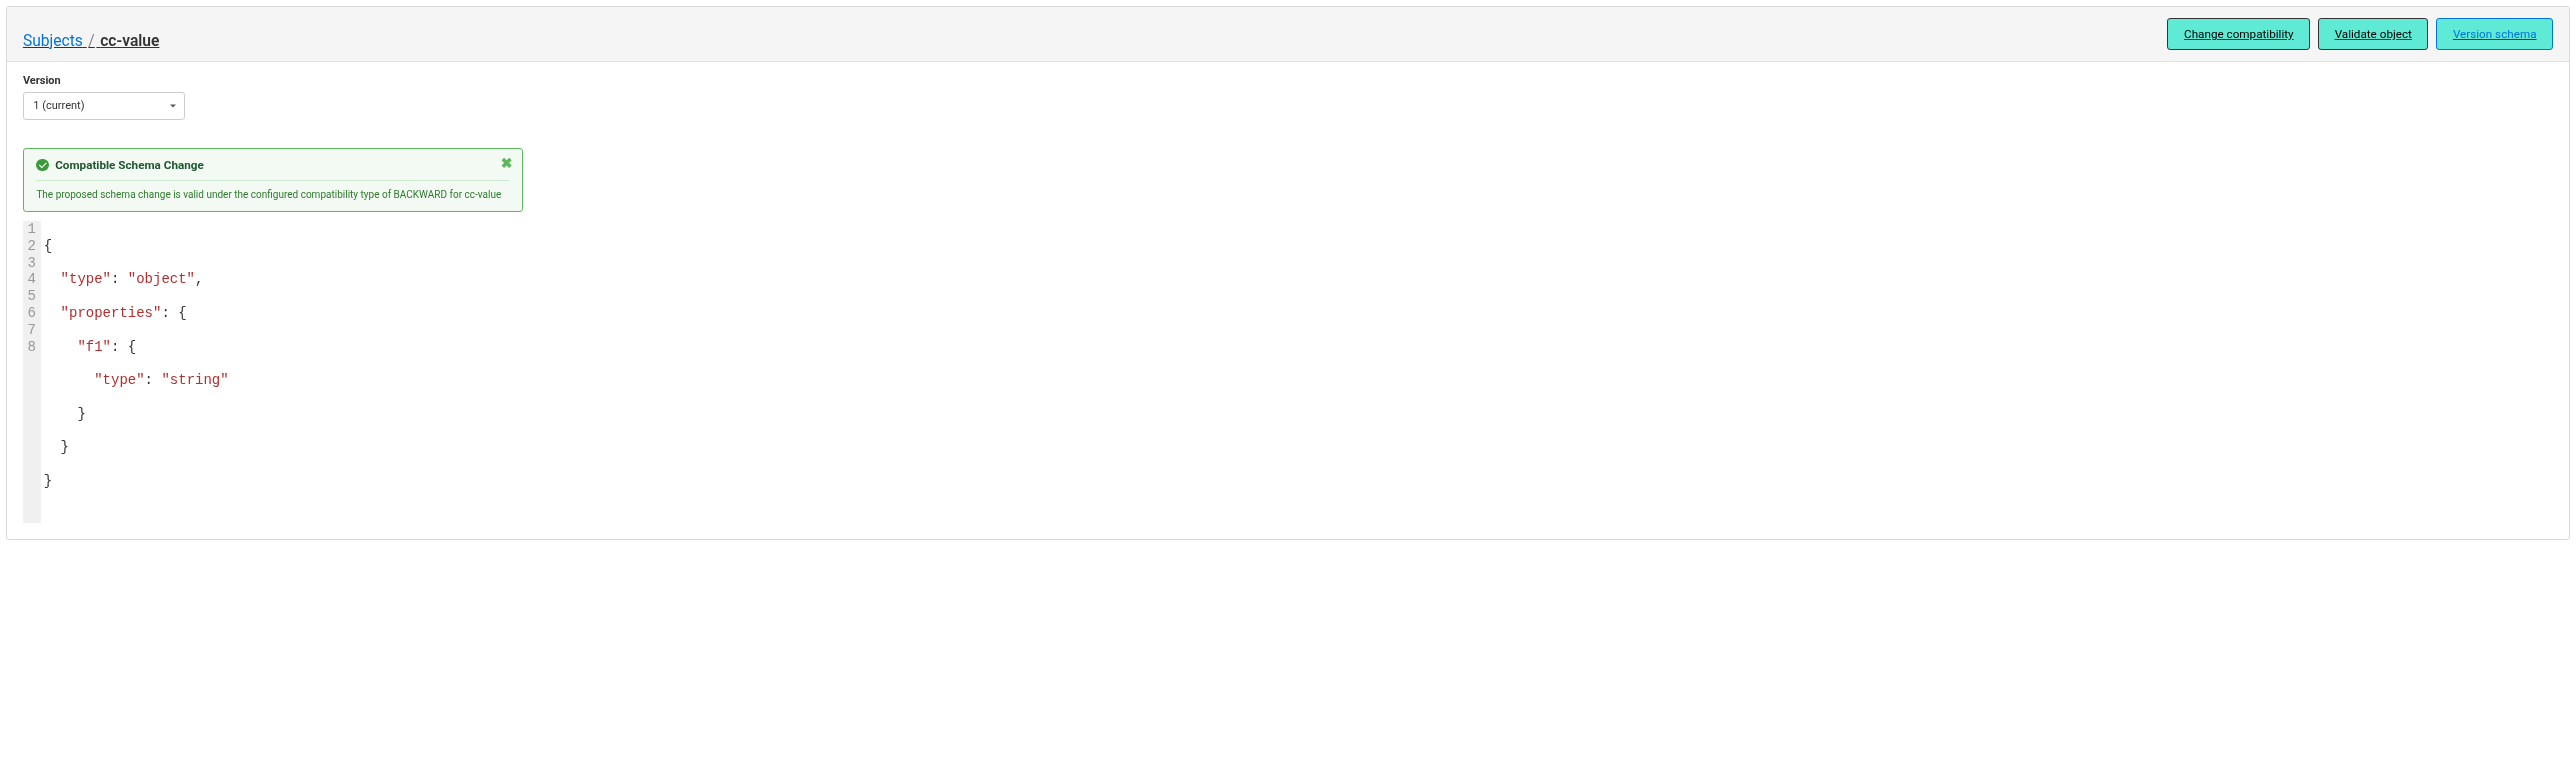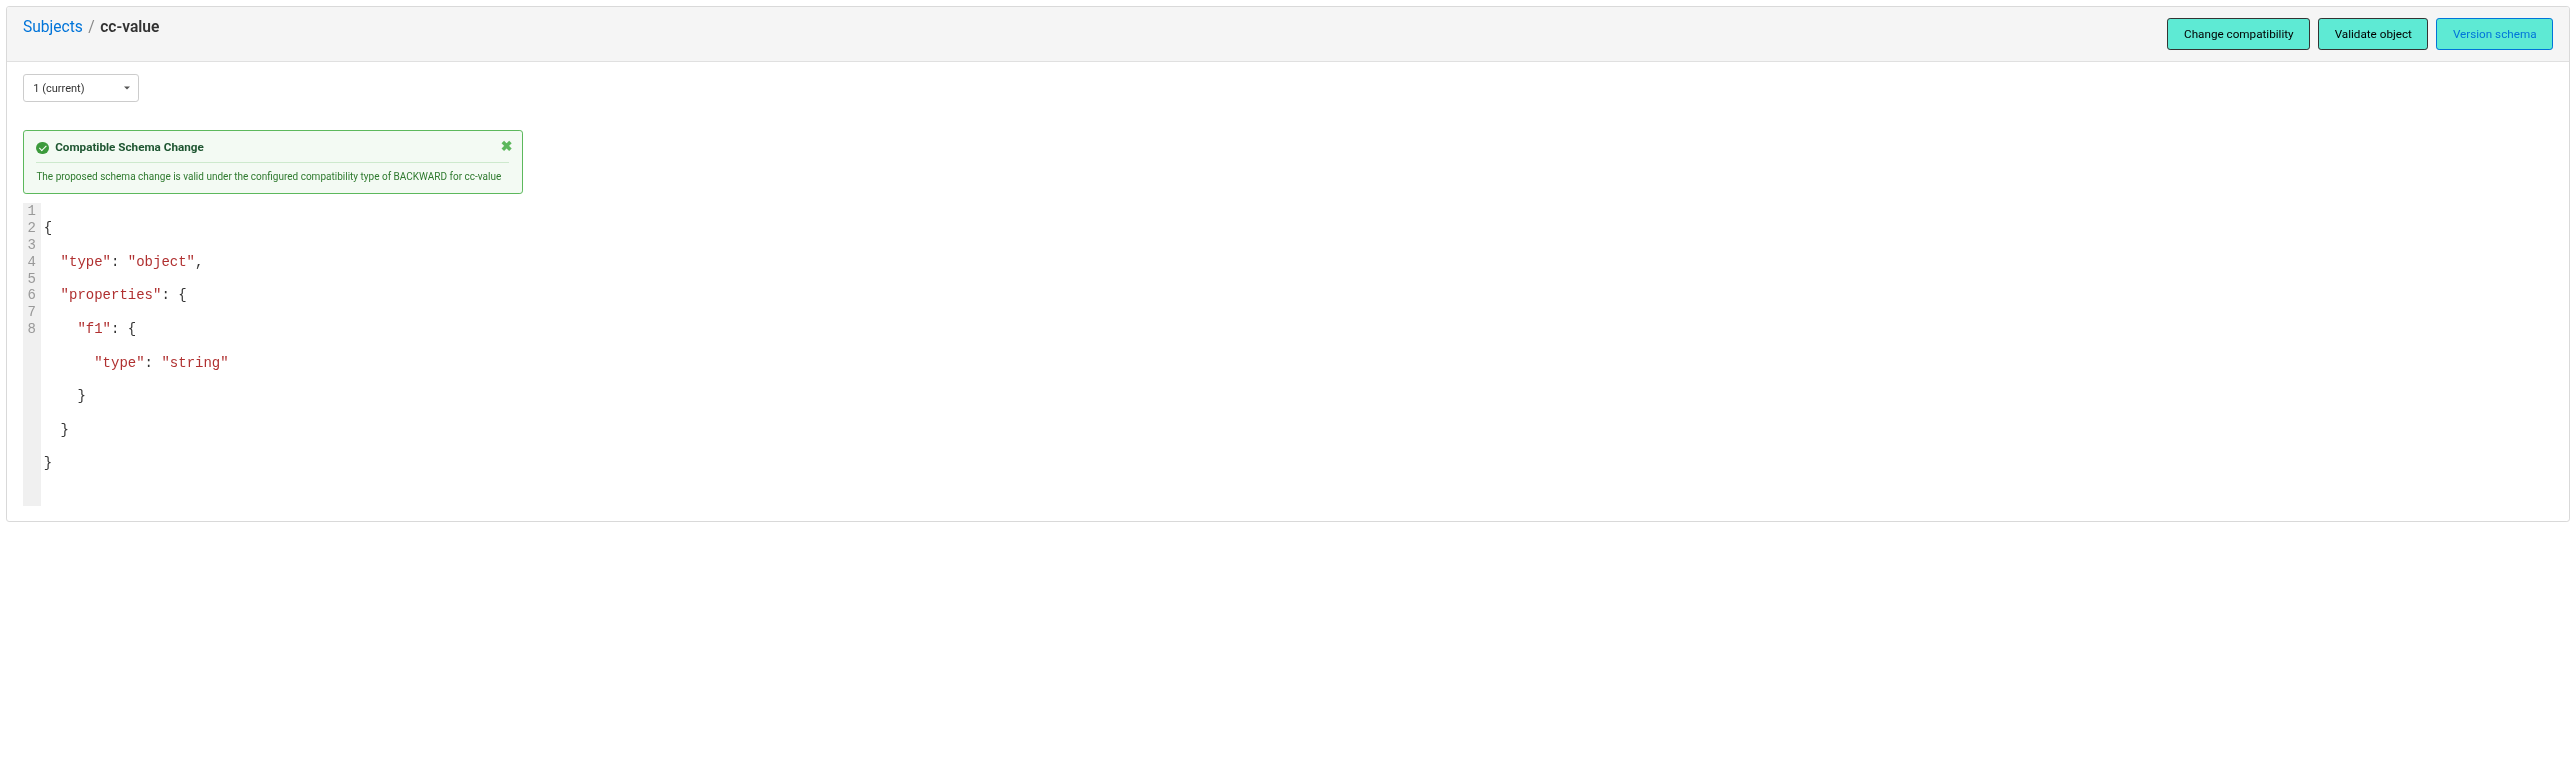--- a/index.html
+++ b/index.html
@@ -1,31 +1,31 @@
 <!DOCTYPE html>
 <html style="font-size:12.5px"><head>
 <meta charset="utf-8">
 <style>
 * { box-sizing: border-box; margin: 0; padding: 0; }
 body { font-family: -apple-system, BlinkMacSystemFont, "Segoe UI", Roboto, "Helvetica Neue", Arial, sans-serif; background: #fff; color: #333; font-size: 11px; padding: 6.3px; }
 .panel { border: 0.8px solid #d9d9d9; border-radius: 3.1px; overflow: hidden; }
-.header { background: #f5f5f5; border-bottom: 0.8px solid #e0e0e0; display: flex; justify-content: space-between; align-items: flex-start; padding: 11px 15.6px; }
+.header { background: #f5f5f5; border-bottom: 0.8px solid #e0e0e0; display: flex; justify-content: space-between; align-items: flex-end; padding: 11px 15.6px; text-decoration: underline; }
 .breadcrumb { font-size: 15.6px; font-weight: 600; }
 .breadcrumb-link { color: #0074d9; font-weight: 400; text-decoration: none; }
 .breadcrumb-sep { color: #888; font-weight: 400; margin: 0 1.6px; }
 .breadcrumb-current { color: #333; }
 .actions { display: flex; gap: 7.8px; }
 .btn { background: #5eead4; border: 0.8px solid #333; border-radius: 3.1px; padding: 7.8px 15.6px; font-size: 11.7px; cursor: pointer; font-family: inherit; }
 .btn-primary { border-color: #0074d9; color: #0074d9; }
 .body { padding: 12.5px 15.6px 15.6px; }
 .field-label { font-weight: 700; font-size: 11px; margin-bottom: 4.7px; display: block; }
-.select { width: 116px; padding: 6.3px 23.4px 6.3px 9.4px; border: 0.8px solid #ccc; border-radius: 3.1px; background: #fff; font-size: 11px; position: relative; display: inline-block; cursor: pointer; }
+.select { width: 162px; padding: 6.3px 23.4px 6.3px 9.4px; border: 0.8px solid #ccc; border-radius: 3.1px; background: #fff; font-size: 11px; position: relative; display: inline-block; cursor: pointer; }
 .select-caret { position: absolute; right: 7.8px; top: 50%; transform: translateY(-50%); width: 0; height: 0; border-left: 3.1px solid transparent; border-right: 3.1px solid transparent; border-top: 3.9px solid #555; }
 .alert { margin-top: 28px; border: 0.8px solid #5cb85c; background: #f3faf3; border-radius: 3.1px; padding: 9.4px 12.5px 11px; max-width: 500px; position: relative; }
-.alert-head { display: flex; align-items: flex-end; gap: 6.3px; padding-bottom: 7.8px; border-bottom: 0.8px solid #cde9cd; margin-bottom: 7.8px; }
+.alert-head { display: flex; align-items: center; gap: 6.3px; padding-bottom: 7.8px; border-bottom: 0.8px solid #cde9cd; margin-bottom: 7.8px; }
 .alert-title { color: #1e5631; font-weight: 700; font-size: 11.7px; }
 .alert-msg { color: #2f7a2f; font-size: 10px; }
 .alert-close { position: absolute; top: 7.8px; right: 9.4px; color: #5cb85c; font-size: 14px; cursor: pointer; font-weight: 700; line-height: 1; }
 .check-icon { width: 12.5px; height: 12.5px; border-radius: 50%; background: #3c9a3c; display: inline-flex; align-items: center; justify-content: center; }
 .check-icon::after { content: ""; width: 3.1px; height: 5.5px; border: solid #fff; border-width: 0 1.6px 1.6px 0; transform: rotate(45deg) translate(-0.8px,-0.8px); }
 .editor { margin-top: 9.4px; font-family: "Courier New", Consolas, monospace; font-size: 14px; line-height: 1.2; display: flex; }
 .gutter { background: #f0f0f0; color: #999; text-align: right; padding: 0 4.7px; user-select: none; }
 .code { padding-left: 3.1px; white-space: pre; }
 .tok-punc { color: #333; }
 .tok-str { color: #b03030; }
@@ -40,20 +40,21 @@
       <span class="breadcrumb-sep">/</span>
       <span class="breadcrumb-current">cc-value</span>
     </div>
     <div class="actions">
       <button class="btn">Change compatibility</button>
       <button class="btn">Validate object</button>
       <button class="btn btn-primary">Version schema</button>
     </div>
   </div>
   <div class="body">
+    <label class="field-label">Version</label>
     <div class="select">
       <span>1 (current)</span>
       <span class="select-caret"></span>
     </div>
 
     <div class="alert">
       <div class="alert-head">
         <span class="check-icon"></span>
         <span class="alert-title">Compatible Schema Change</span>
       </div>

